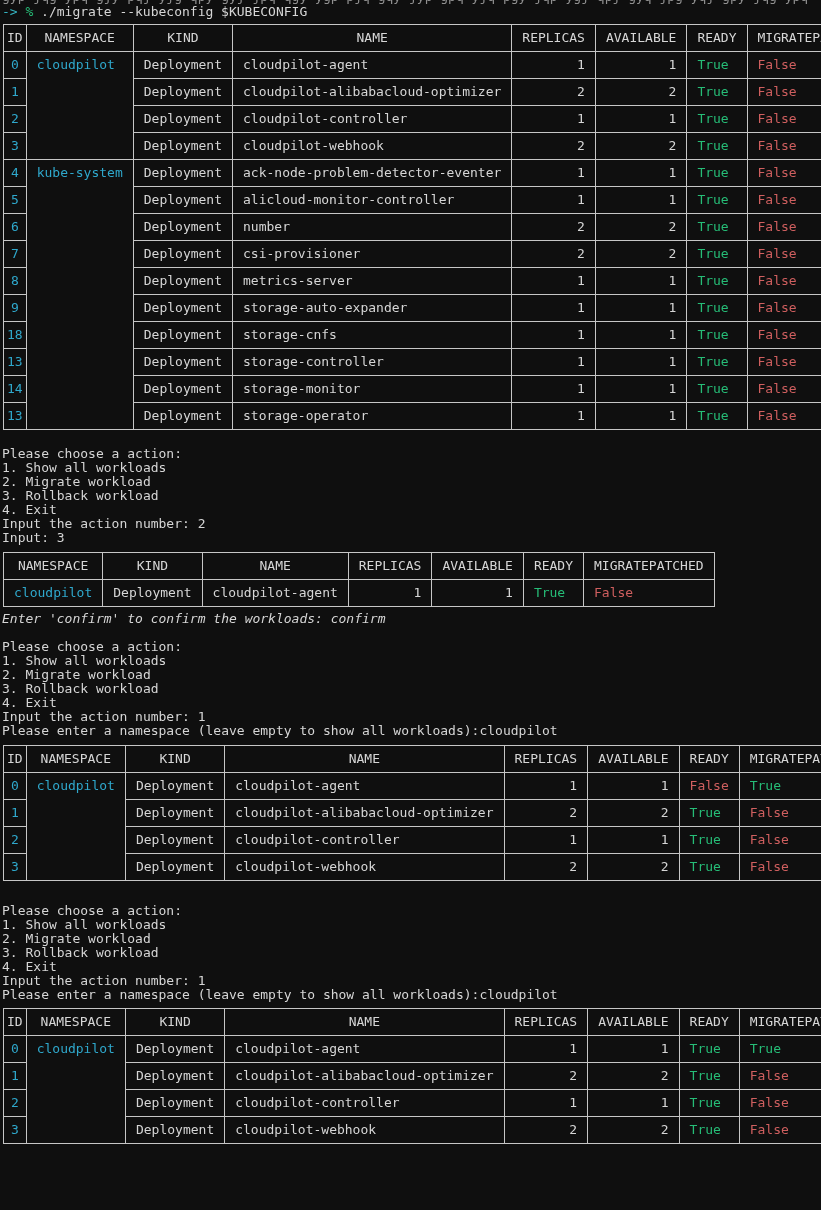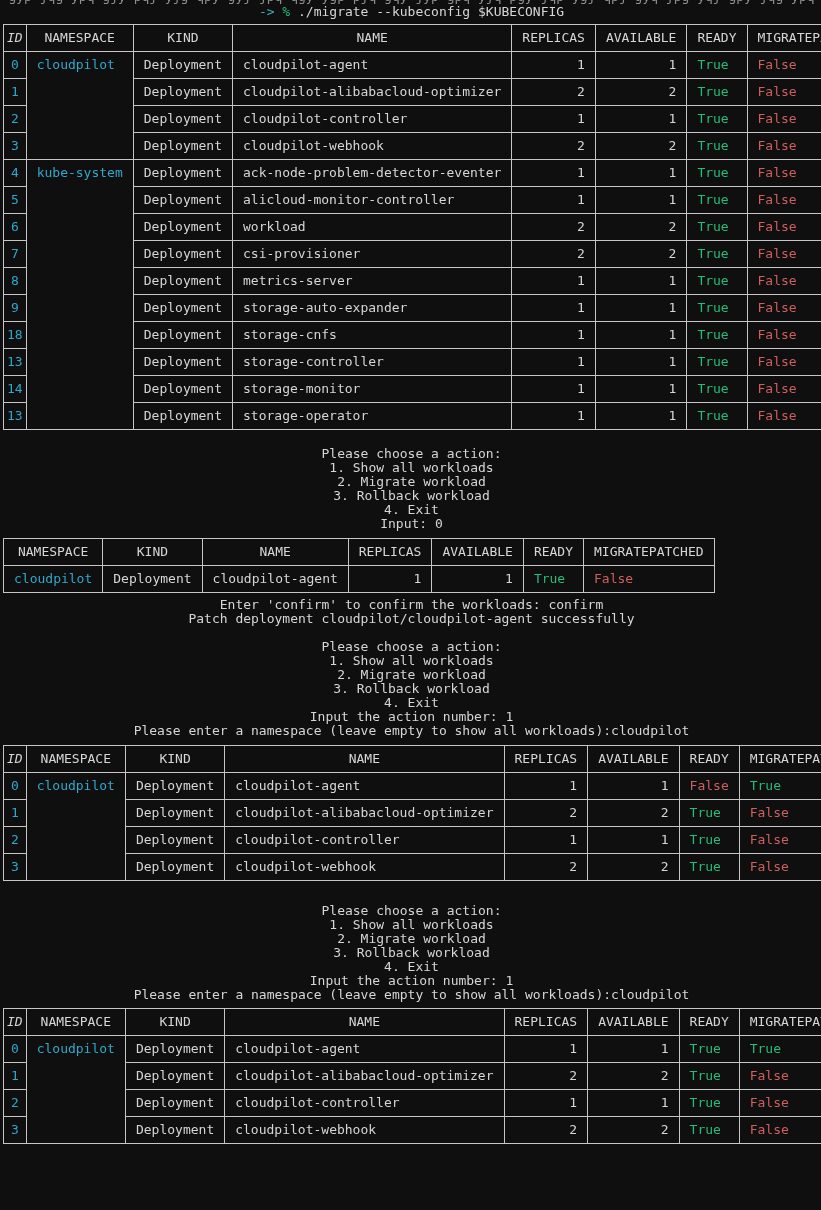--- a/index.html
+++ b/index.html
@@ -9,47 +9,47 @@
   *{box-sizing:border-box;}
   html,body{margin:0;padding:0;}
   body{
     width:821px;height:1210px;overflow:hidden;
     background:var(--background);
     color:var(--foreground);
     font-family:"DejaVu Sans Mono","Liberation Mono",monospace;
     font-size:13px;line-height:14px;
     padding-left:2px;
   }
-  .line{height:14px;white-space:pre;text-align:center;}
+  .line{height:14px;white-space:pre;}
   .top-sliver{height:5px;overflow:hidden;}
   .top-sliver .line{margin-top:-10px;color:#9f9f9f;opacity:.9;}
   .prompt .arrow{color:var(--arrow);margin-right:1ch;}
   .prompt .pct{color:var(--green);margin-right:1ch;}
   table{
     border-collapse:collapse;table-layout:fixed;margin-left:1px;
     background:var(--background);
   }
   th,td{
     border:1px solid var(--border);
     height:27px;padding:0 10px;
     font-weight:normal;font-size:13px;
     white-space:nowrap;overflow:hidden;
   }
   th{text-align:center;color:var(--foreground);}
   td{text-align:left;color:var(--foreground);}
   td.c-id{color:var(--cyan);text-align:center;padding:0 3px;}
-  th.h-id{padding:0 3px;font-style:italic;}
+  th.h-id{padding:0 3px;}
   td.c-ns{color:var(--cyan);vertical-align:top;padding-top:6px;}
   td.c-num{text-align:right;}
   td.c-true{color:var(--green);}
   td.c-false{color:var(--red);}
   #table-all{margin-top:5px;}
   #block-migrate{margin-top:17px;}
   #table-selected{margin-top:7px;}
-  #block-confirm{margin-top:5px;}
+  #block-confirm{margin-top:5px;font-style:italic;}
   #block-show-1{margin-top:14px;}
   #table-migrated{margin-top:7px;}
   #block-show-2{margin-top:23px;}
   #table-ready{margin-top:6px;}
 </style>
 </head>
 <body>
 
 <div>
 
@@ -135,21 +135,21 @@
           <td class="c-text">Deployment</td>
           <td class="c-text">alicloud-monitor-controller</td>
           <td class="c-num">1</td>
           <td class="c-num">1</td>
           <td class="c-true">True</td>
           <td class="c-false">False</td>
         </tr>
         <tr>
           <td class="c-id">6</td>
           <td class="c-text">Deployment</td>
-          <td class="c-text">workload</td>
+          <td class="c-text">number</td>
           <td class="c-num">2</td>
           <td class="c-num">2</td>
           <td class="c-true">True</td>
           <td class="c-false">False</td>
         </tr>
         <tr>
           <td class="c-id">7</td>
           <td class="c-text">Deployment</td>
           <td class="c-text">csi-provisioner</td>
           <td class="c-num">2</td>
@@ -213,21 +213,22 @@
         </tr>
       </tbody>
     </table>
 
   <div id="block-migrate">
       <div class="line">Please choose a action:</div>
       <div class="line">1. Show all workloads</div>
       <div class="line">2. Migrate workload</div>
       <div class="line">3. Rollback workload</div>
       <div class="line">4. Exit</div>
-      <div class="line">Input: 0</div>
+      <div class="line">Input the action number: 2</div>
+      <div class="line">Input: 3</div>
     </div>
 
   <table id="table-selected">
     <colgroup>
       <col style="width:92px">
         <col style="width:90px">
         <col style="width:132px">
       <col style="width:71px">
         <col style="width:86px">
         <col style="width:55px">
@@ -252,21 +253,20 @@
           <td class="c-num">1</td>
           <td class="c-num">1</td>
           <td class="c-true">True</td>
           <td class="c-false">False</td>
         </tr>
       </tbody>
     </table>
 
   <div id="block-confirm">
       <div class="line">Enter 'confirm' to confirm the workloads: confirm</div>
-      <div class="line">Patch deployment cloudpilot/cloudpilot-agent successfully</div>
     </div>
 
   <div id="block-show-1">
       <div class="line">Please choose a action:</div>
       <div class="line">1. Show all workloads</div>
       <div class="line">2. Migrate workload</div>
       <div class="line">3. Rollback workload</div>
       <div class="line">4. Exit</div>
       <div class="line">Input the action number: 1</div>
       <div class="line">Please enter a namespace (leave empty to show all workloads):cloudpilot</div>

